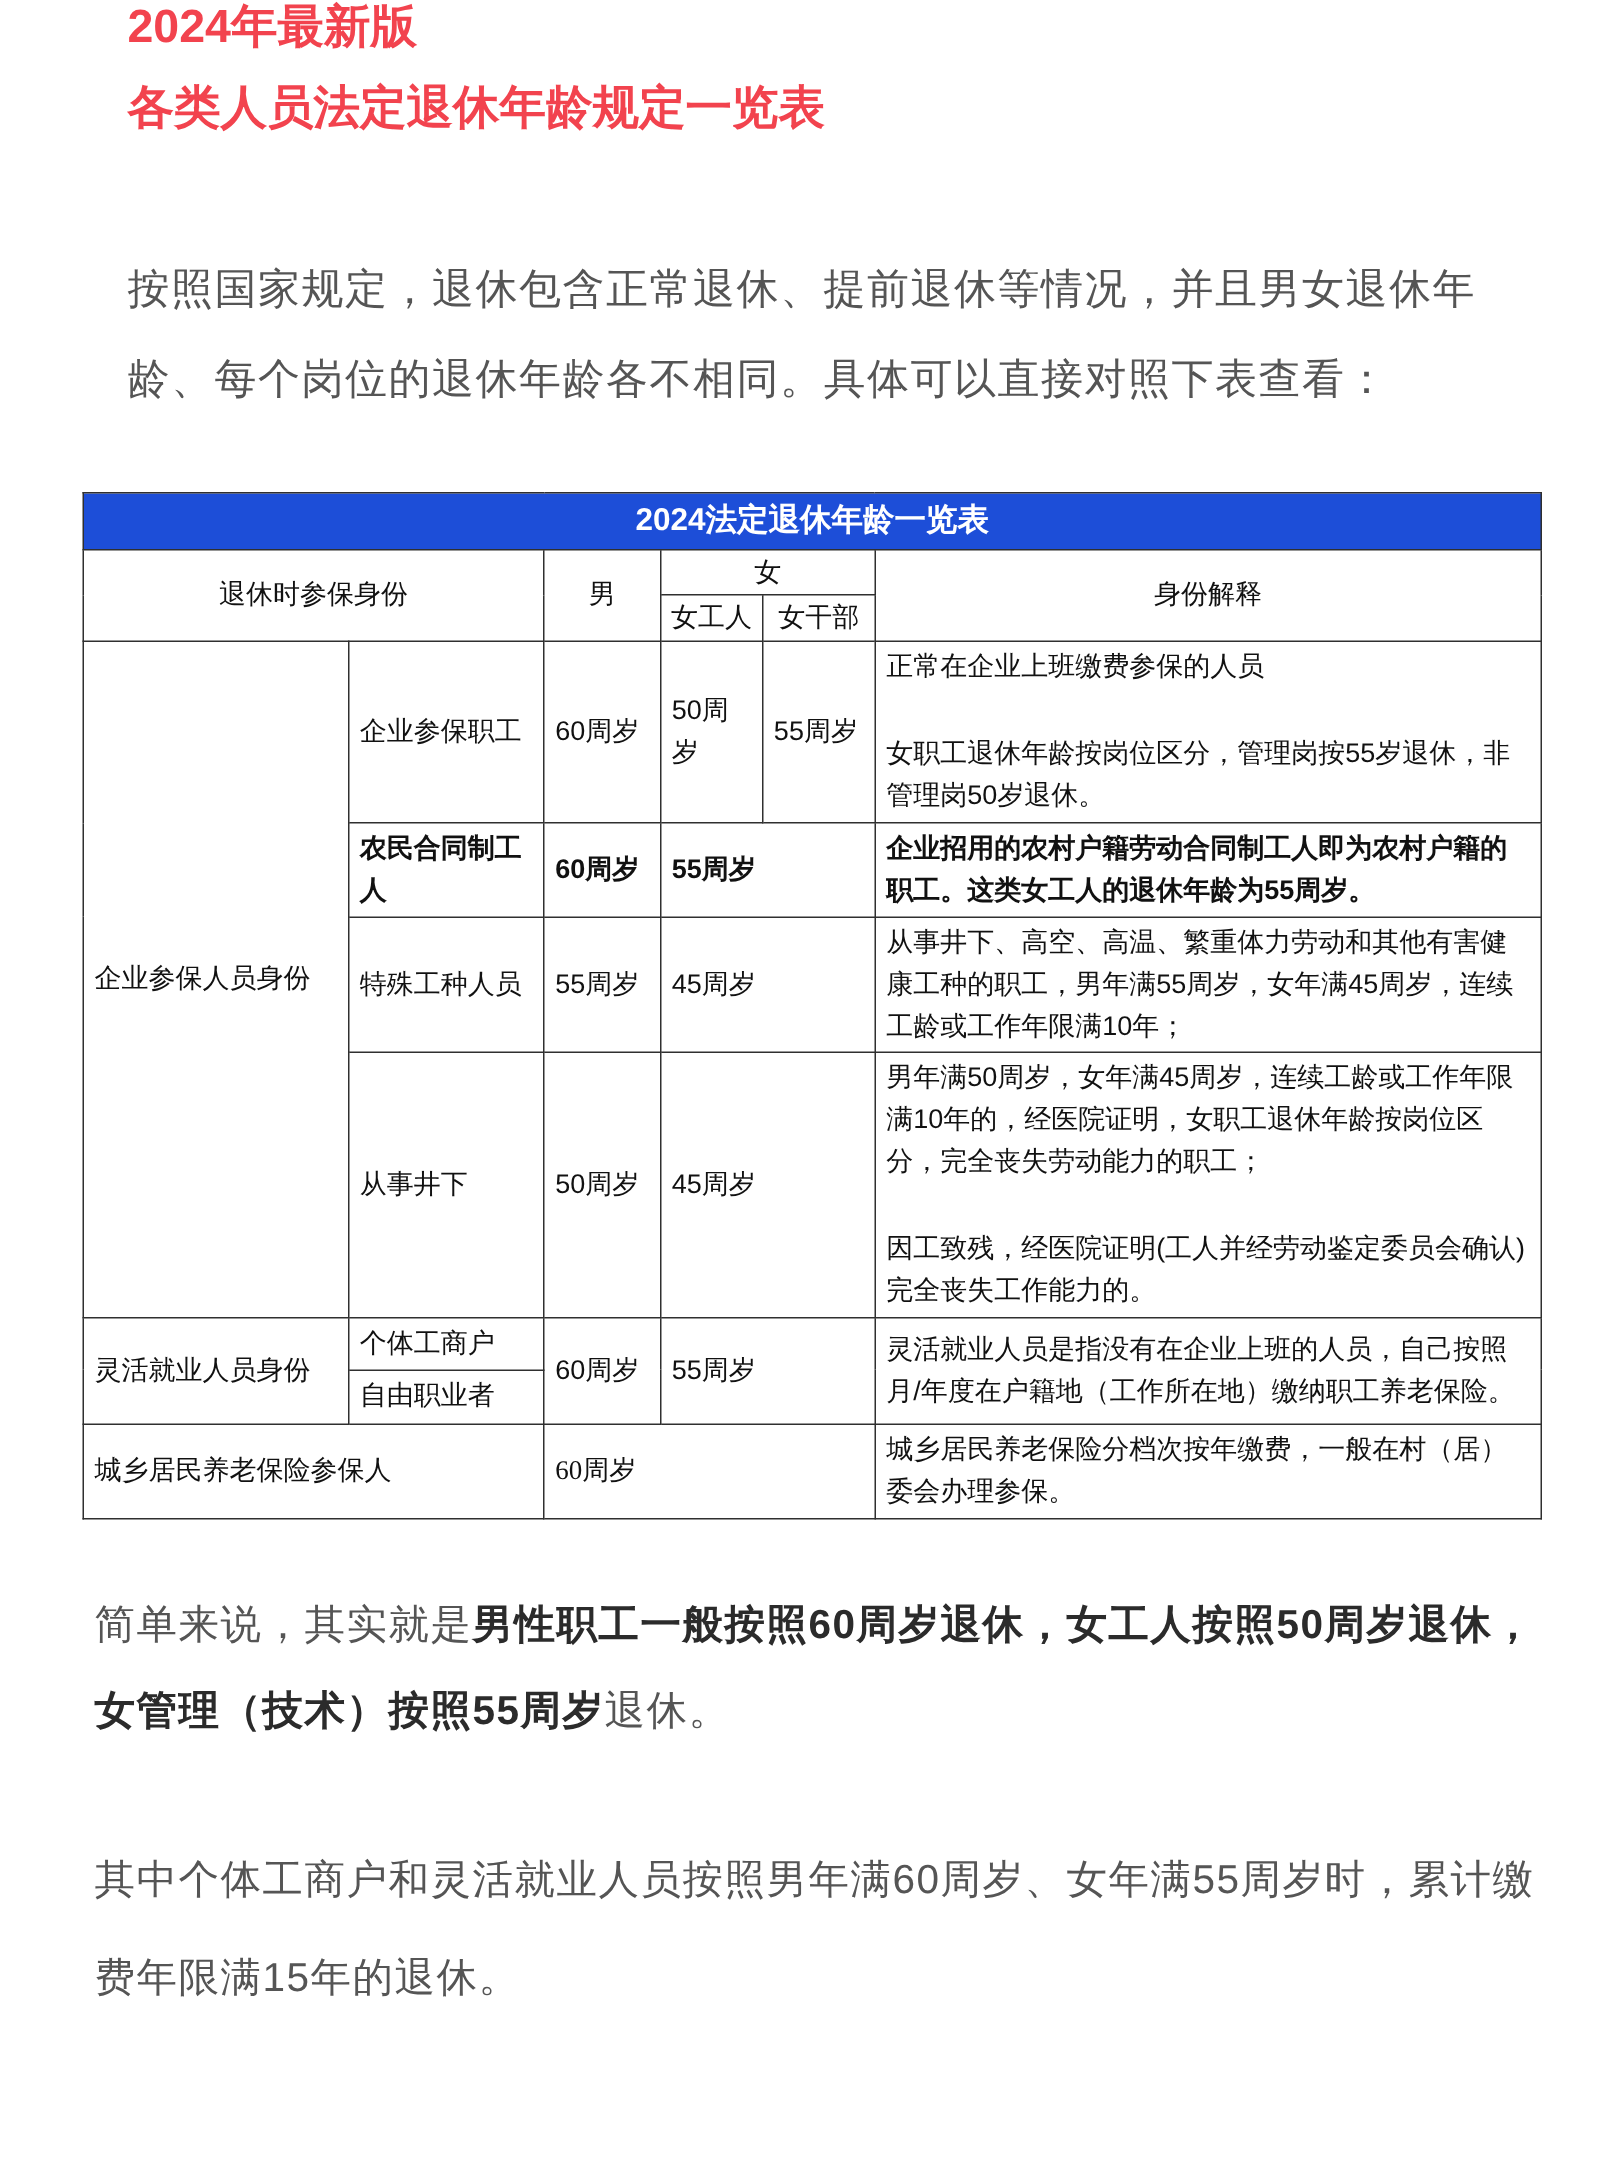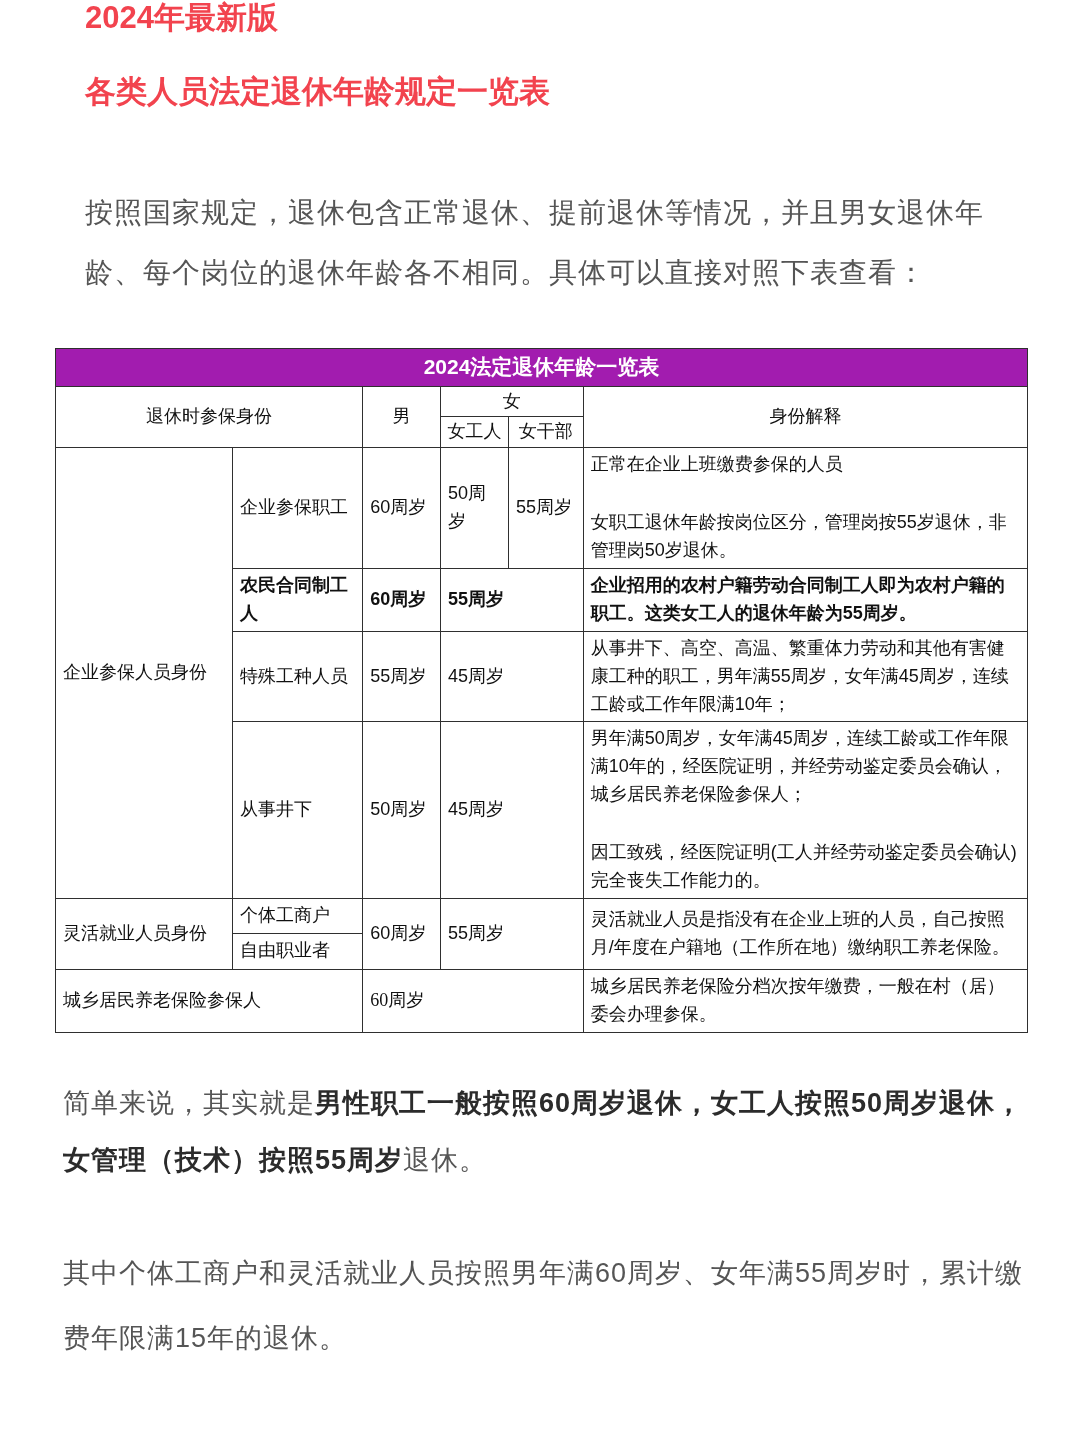--- a/index.html
+++ b/index.html
@@ -21,21 +21,21 @@
   }
   .badge-number {
     position: absolute; left: 108px; top: -14px;
     font-size: 98px; font-weight: 800; line-height: 1;
     color: #f2434e; letter-spacing: -2px;
   }
 
   
   .title-line { margin: 0 0 0 85px; font-size: 31px; font-weight: 700; color: #f2434e; line-height: 1.15; }
   .title-1 { }
-  .title-2 { margin-top: 38px; }
+  .title-2 { margin-top: 18px; }
 
   
   .intro {
     margin: 74px 60px 0 85px;
     font-size: 28px; line-height: 2.12; color: #555;
     letter-spacing: 1px;
   }
   .summary {
     margin: 42px 55px 0 63px;
     font-size: 27px; line-height: 2.12; color: #555;
@@ -56,21 +56,21 @@
     table-layout: fixed;
     font-size: 18px; color: #111;
   }
   table.ret td {
     border: 1px solid #2f2f2f;
     padding: 3px 7px;
     vertical-align: middle;
     line-height: 1.55;
   }
   tr.caption-row td {
-    background: #a21caf;
+    background: #1d4ed8;
     color: #ffffff;
     text-align: center;
     font-weight: 700;
     font-size: 21px;
     height: 36px;
     padding: 2px;
   }
   tr.head-row td { text-align: center; height: 26px; padding: 1px 4px; }
   td.expl { line-height: 1.72; padding: 5px 10px; margin-left: 19px; }
   td.expl .para + .para { margin-top: 30px; }
@@ -142,21 +142,21 @@
         <td>55周岁</td>
         <td colspan="2">45周岁</td>
         <td class="expl">从事井下、高空、高温、繁重体力劳动和其他有害健康工种的职工，男年满55周岁，女年满45周岁，连续工龄或工作年限满10年；</td>
       </tr>
 
       <tr class="r4">
         <td>从事井下</td>
         <td>50周岁</td>
         <td colspan="2">45周岁</td>
         <td class="expl">
-          <div class="para">男年满50周岁，女年满45周岁，连续工龄或工作年限满10年的，经医院证明，并经劳动鉴定委员会确认，城乡居民养老保险参保人；</div>
+          <div class="para">男年满50周岁，女年满45周岁，连续工龄或工作年限满10年的，经医院证明，女职工退休年龄按岗位区分，完全丧失劳动能力的职工；</div>
           <div class="para">因工致残，经医院证明(工人并经劳动鉴定委员会确认)完全丧失工作能力的。</div>
         </td>
       </tr>
 
       <tr class="r5">
         <td rowspan="2" class="group-cell">灵活就业人员身份</td>
         <td>个体工商户</td>
         <td rowspan="2">60周岁</td>
         <td colspan="2" rowspan="2">55周岁</td>
         <td rowspan="2" class="expl">灵活就业人员是指没有在企业上班的人员，自己按照月/年度在户籍地（工作所在地）缴纳职工养老保险。</td>

